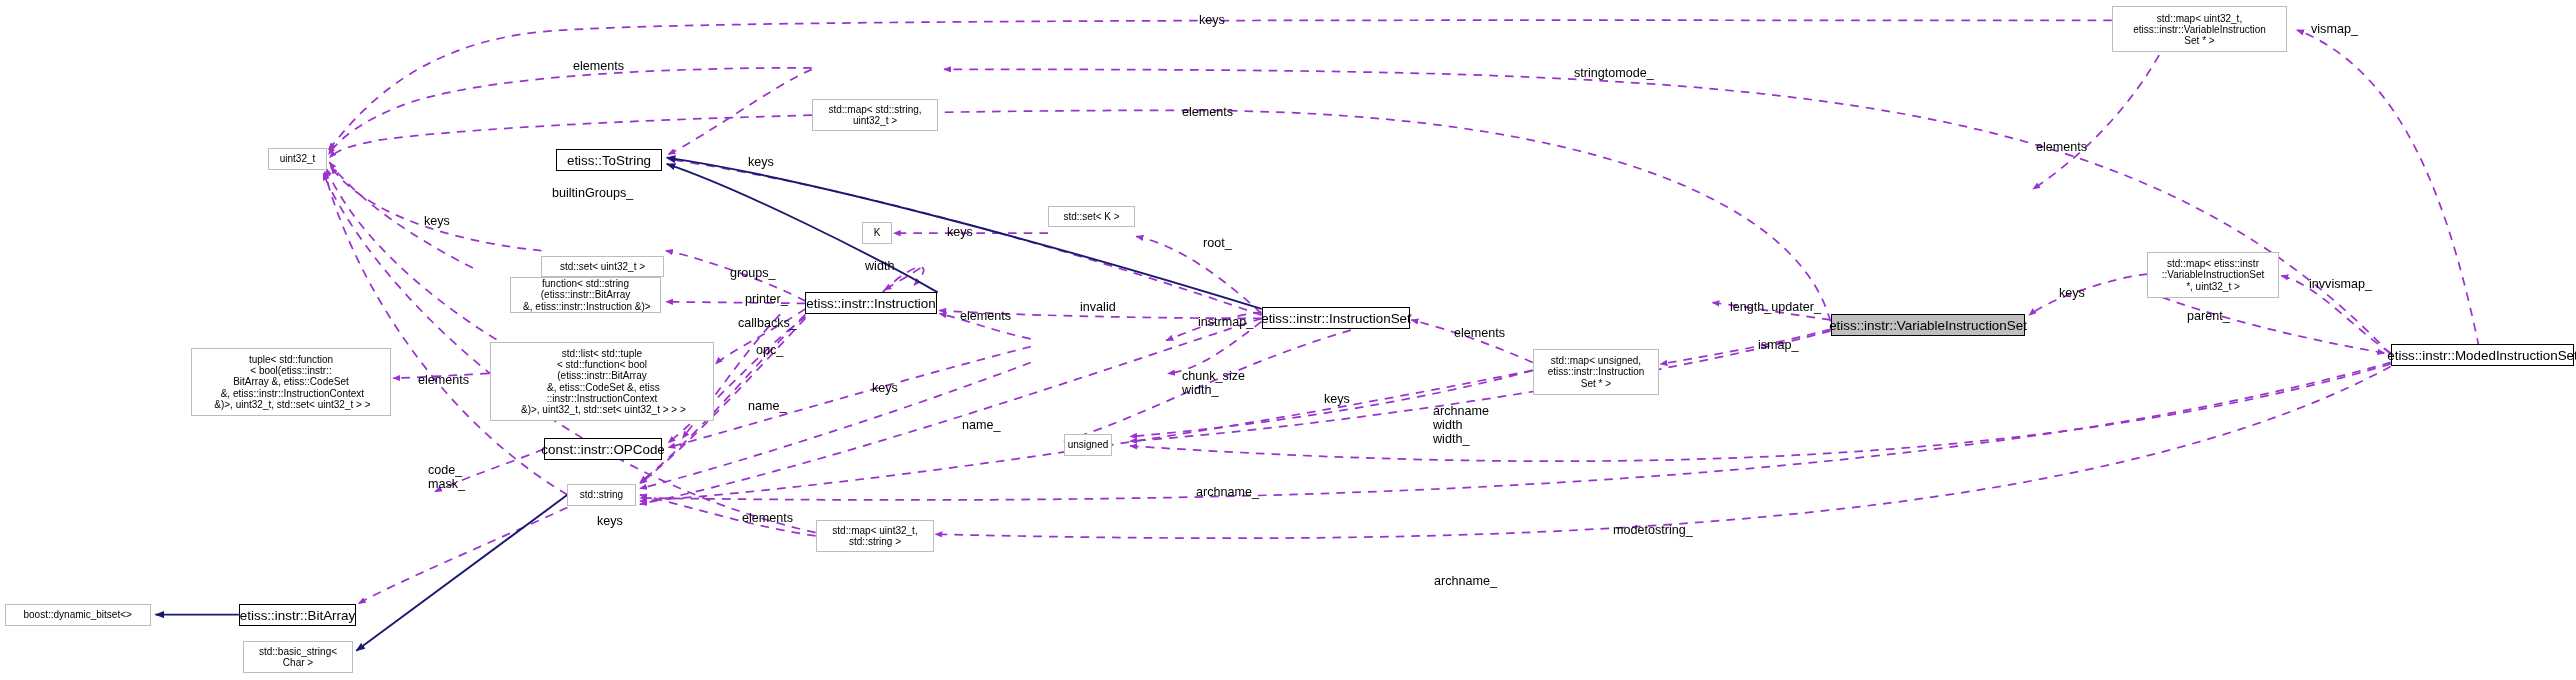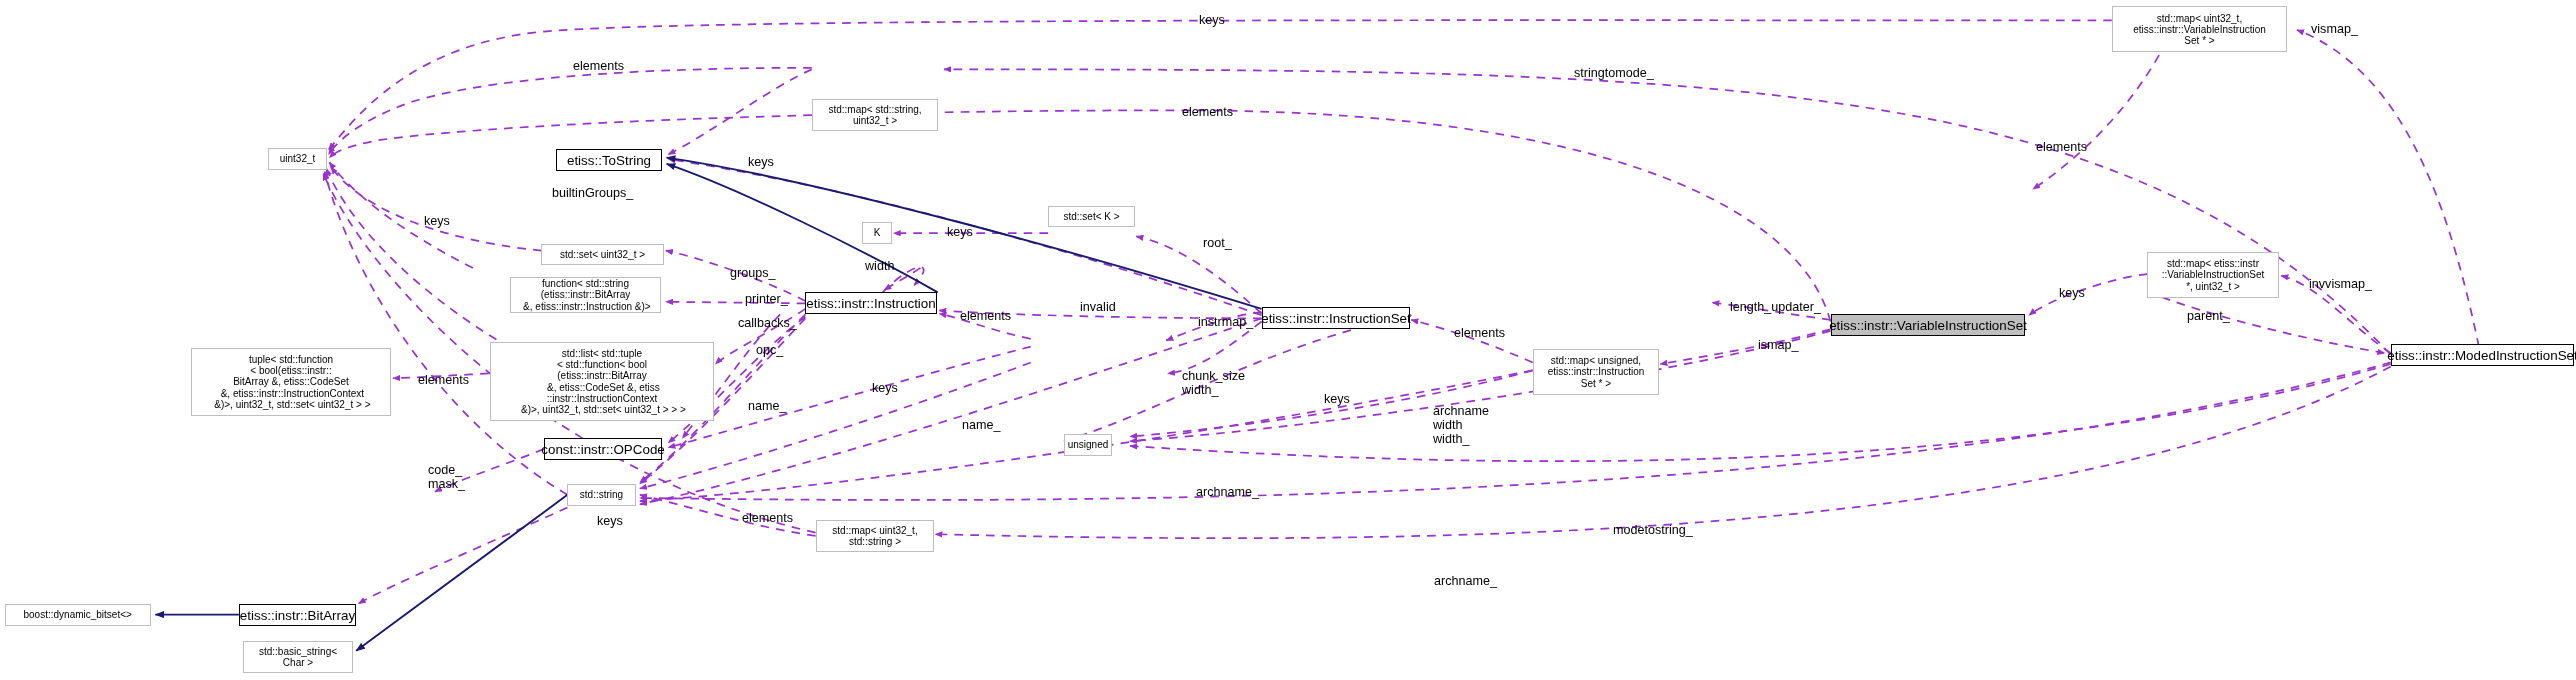--- a/index.html
+++ b/index.html
@@ -160,21 +160,21 @@
   </svg>
 
   <div id="node-layer">
       <div class="node n-plain" style="left: 2112px; top: 6.3px; width: 175px; height: 46px;">std::map&lt; uint32_t,
 etiss::instr::VariableInstruction
 Set * &gt;</div>
       <div class="node n-plain" style="left: 812px; top: 54px; width: 126px; height: 31.5px; margin-top: 45px;">std::map&lt; std::string,
 uint32_t &gt;</div>
       <div class="node n-plain" style="left: 268px; top: 148px; width: 59px; height: 22px;">uint32_t</div>
       <div class="node n-class" style="left: 556px; top: 149px; width: 106px; height: 22px;">etiss::ToString</div>
-      <div class="node n-plain" style="left: 541px; top: 244px; width: 123px; height: 20.5px;">std::set&lt; uint32_t &gt;</div>
+      <div class="node n-plain" style="left: 541px; top: 256px; width: 123px; height: 20.5px;">std::set&lt; uint32_t &gt;</div>
       <div class="node n-plain" style="left: 862px; top: 222px; width: 30px; height: 22px;">K</div>
       <div class="node n-plain" style="left: 1048px; top: 206px; width: 87px; height: 21px;">std::set&lt; K &gt;</div>
       <div class="node n-plain" style="left: 2147px; top: 252px; width: 132px; height: 46px;">std::map&lt; etiss::instr
 ::VariableInstructionSet
 *, uint32_t &gt;</div>
       <div class="node n-plain" style="left: 510px; top: 277px; width: 151px; height: 36px;">function&lt; std::string
 (etiss::instr::BitArray
  &amp;, etiss::instr::Instruction &amp;)&gt;</div>
       <div class="node n-class" style="left: 805px; top: 292px; width: 132px; height: 22px;">etiss::instr::Instruction</div>
       <div class="node n-class" style="left: 1262px; top: 307px; width: 148px; height: 22px;">etiss::instr::InstructionSet</div>

